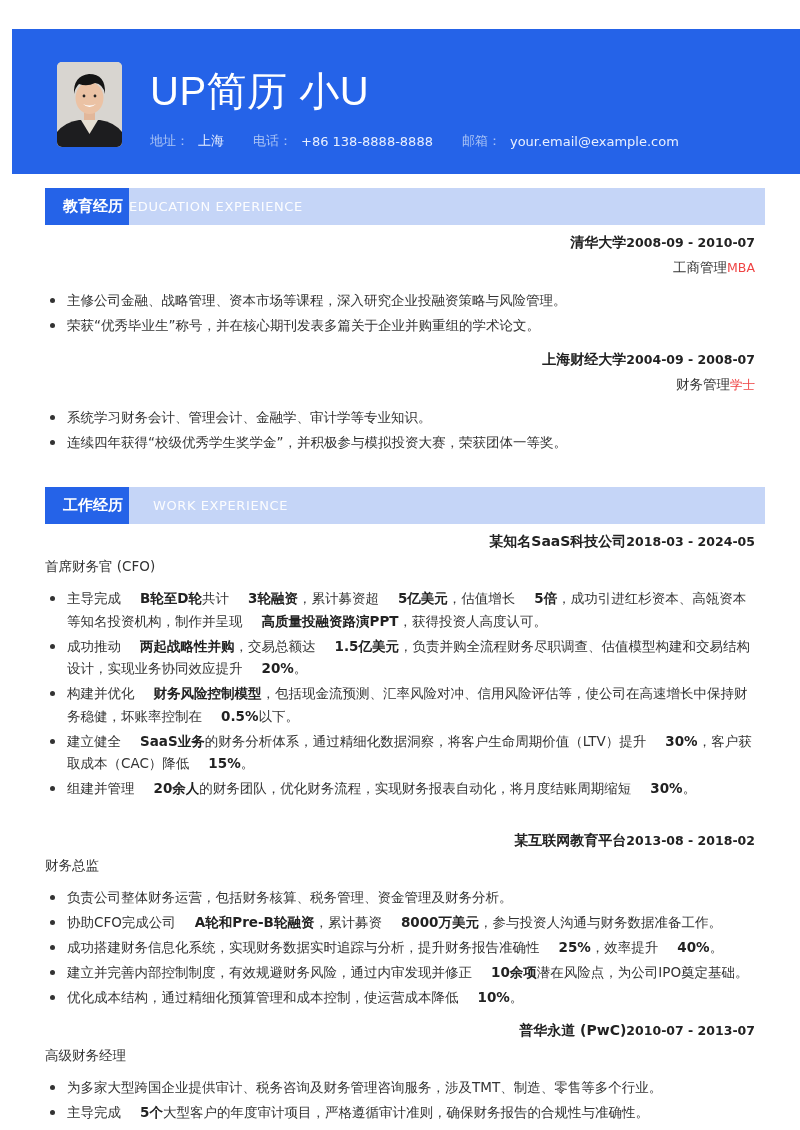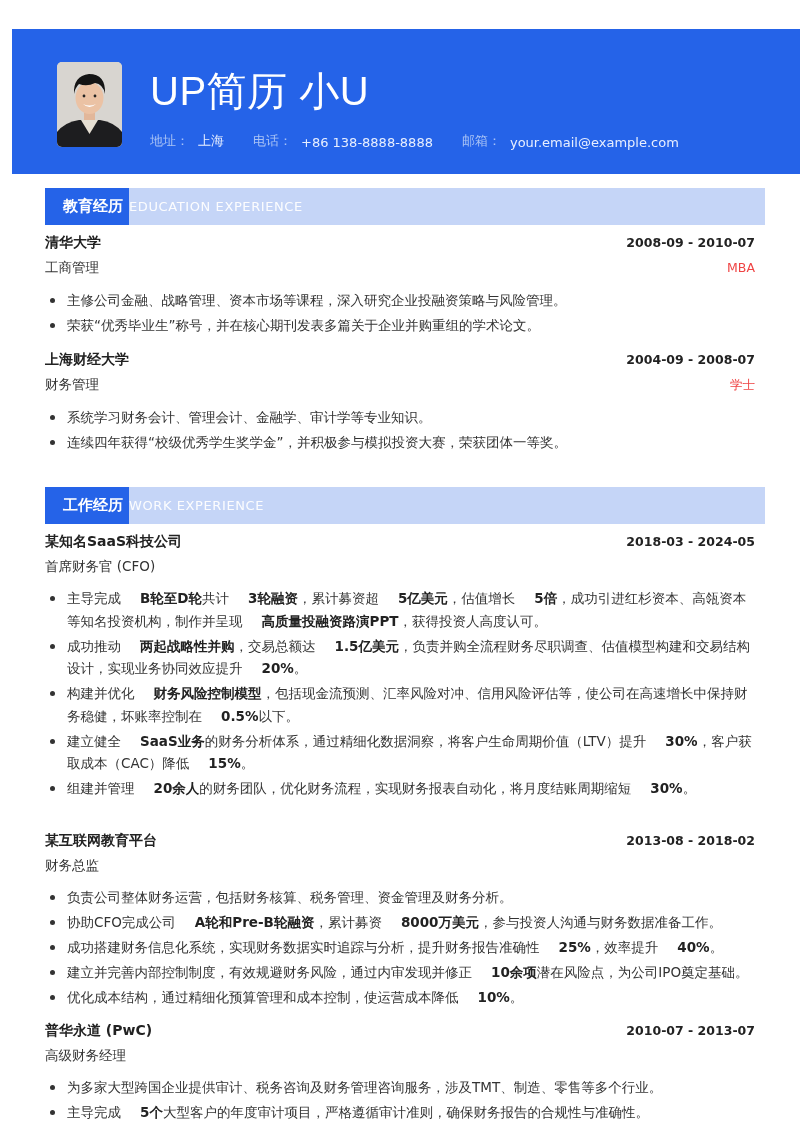--- a/index.html
+++ b/index.html
@@ -17,39 +17,39 @@
     .avatar svg { display: block; width: 100%; height: 100%; }
     .name {
       position: absolute; left: 138px; top: 36px; color: #ffffff;
       font-size: 40px; font-weight: 500; letter-spacing: 0.5px; line-height: 52px;
       font-family: "Liberation Sans", "DejaVu Sans", sans-serif;
     }
     .contact {
       position: absolute; left: 138px; top: 103px; height: 18px;
       display: flex; align-items: center; font-size: 13px; white-space: nowrap;
     }
-    .contact .item { display: flex; align-items: flex-end; margin-right: 29px; }
+    .contact .item { display: flex; align-items: center; margin-right: 29px; }
     .contact .label { color: #a9c3f5; margin-right: 9px; }
     .contact .value { color: #e8efff; }
 
     .section-title {
       position: absolute; left: 45px; width: 720px; height: 37px;
       background: #c5d5f7; display: flex; align-items: stretch;
     }
     .section-title .cn {
       background: #2563e8; color: #fff; font-weight: bold; font-size: 15px;
       width: 84px; display: flex; align-items: center; justify-content: center; padding-left: 12px;
     }
     .section-title .en {
       color: #ffffff; font-size: 13px; letter-spacing: 0.6px;
       display: flex; align-items: center; padding-left: 0; opacity: 0.95;
     }
 
     .entry { position: absolute; left: 45px; width: 710px; }
-    .entry .row { display: flex; justify-content: space-between; align-items: baseline; }
+    .entry .row { display: flex; justify-content: flex-end; align-items: baseline; }
     .entry .org { font-weight: bold; font-size: 14px; color: #222; line-height: 20px; }
     .entry .date { font-weight: bold; font-size: 12.5px; color: #222; line-height: 20px; }
     .entry .role { font-size: 13.5px; color: #333; line-height: 20px; margin-top: 4px; }
     .entry .degree { font-size: 12.5px; color: #ef4444; line-height: 20px; margin-top: 4px; }
     .entry ul { list-style: none; margin-top: 11px; }
     .entry li {
       position: relative; padding-left: 22px; font-size: 13.5px; color: #333;
       line-height: 22.5px; margin-bottom: 2.5px;
     }
     .entry li::before {
@@ -120,21 +120,21 @@
   <div class="row">
     <span class="role">财务管理</span>
     <span class="degree">学士</span>
   </div>
   <ul>
       <li><span>系统学习财务会计、管理会计、金融学、审计学等专业知识。</span></li>
       <li><span>连续四年获得“校级优秀学生奖学金”，并积极参与模拟投资大赛，荣获团体一等奖。</span></li>
     </ul>
 </div>
 
-<div class="section-title" style="top:487px;">
+<div class="section-title" style="top:487px;gap:24px;">
   <div class="cn">工作经历</div>
   <div class="en">WORK EXPERIENCE</div>
 </div>
 
 <div class="entry" style="top:531px;">
   <div class="row">
     <span class="org">某知名SaaS科技公司</span>
     <span class="date">2018-03 - 2024-05</span>
   </div>
   <div class="role">首席财务官 (CFO)</div>

